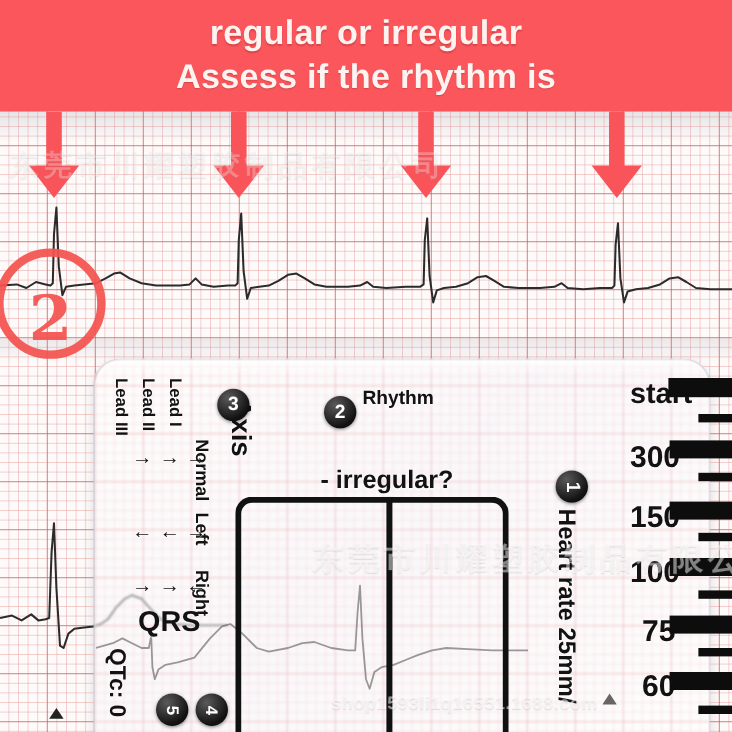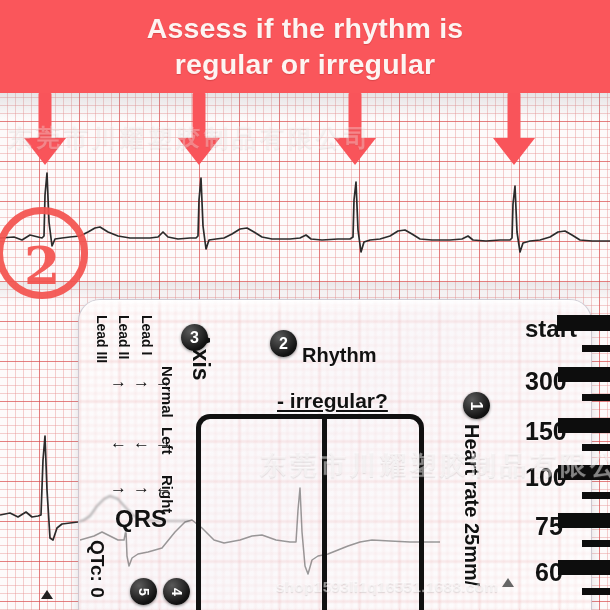--- a/index.html
+++ b/index.html
@@ -161,22 +161,22 @@
   <div class="badge" style="left:130px;top:578px;font-size:14px;">
     <span style="transform:rotate(90deg);display:block;">5</span>
   </div>
   <div class="badge" style="left:163px;top:578px;font-size:14px;">
     <span style="transform:rotate(90deg);display:block;">4</span>
   </div>
 
   <div class="badge" style="left:270px;top:330px;">
     <span>2</span>
   </div>
-  <div class="rl" style="left:302px;top:344px;font-size:20px;">Rhythm</div>
-  <div class="rl" style="left:277px;top:389px;font-size:21px;text-decoration:underline;">- irregular?</div>
+  <div class="rl" style="left:302px;top:324px;font-size:16px;">Rhythm</div>
+  <div class="rl" style="left:267px;top:389px;font-size:21px;">- irregular?</div>
 
   <div id="window">
     <div class="divider"></div>
   </div>
 
   <div class="badge" style="left:463px;top:392px;">
     <span style="transform:rotate(90deg);display:block;">1</span>
   </div>
   <div class="rl vert" style="left:483px;top:424px;font-size:20px;transform:rotate(90deg);">Heart rate 25mm/</div>
 
@@ -226,17 +226,17 @@
 
   <div id="circle2">
     <div class="num">2</div>
   </div>
 
   <div class="wm wm-top" style="left:8px;top:122px;font-size:24px;letter-spacing:4px;z-index:36;opacity:.55;">东莞市川耀塑胶制品有限公司</div>
   <div class="wm" style="left:260px;top:448px;font-size:26px;letter-spacing:4px;opacity:.75;">东莞市川耀塑胶制品有限公司</div>
   <div class="wm" style="left:276px;top:578px;font-size:15px;letter-spacing:.5px;opacity:.85;">shop1593li1q16551.1688.com</div>
 
   <div id="banner">
+    <div class="line">regular or irregular</div>
     <div class="line">Assess if the rhythm is</div>
-    <div class="line">regular or irregular</div>
   </div>
 
 </div>
 
 </body></html>

